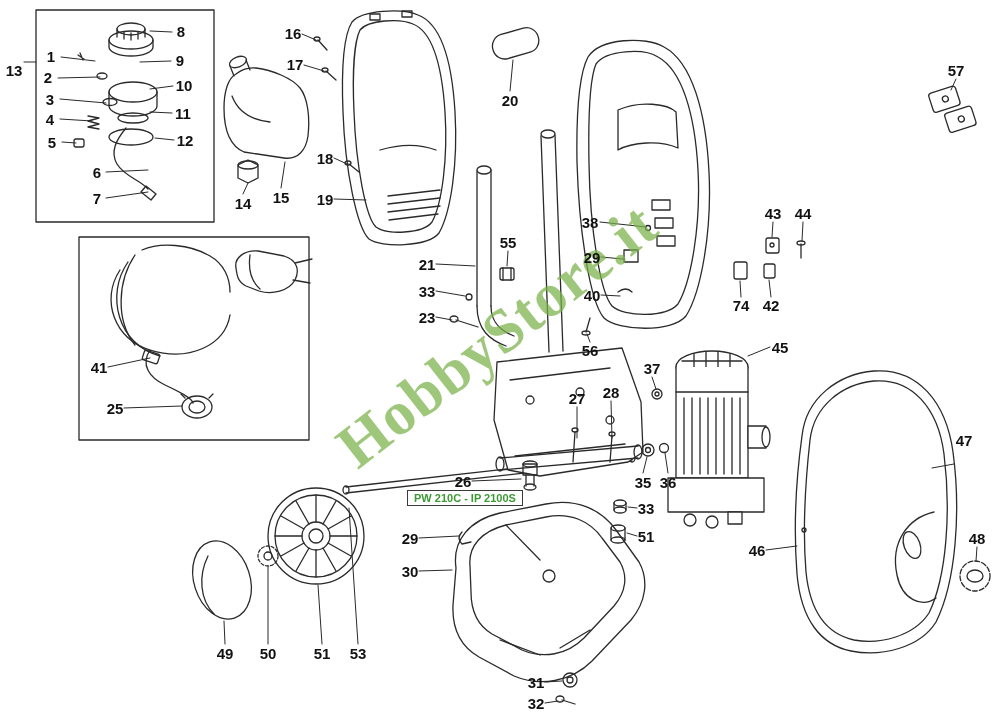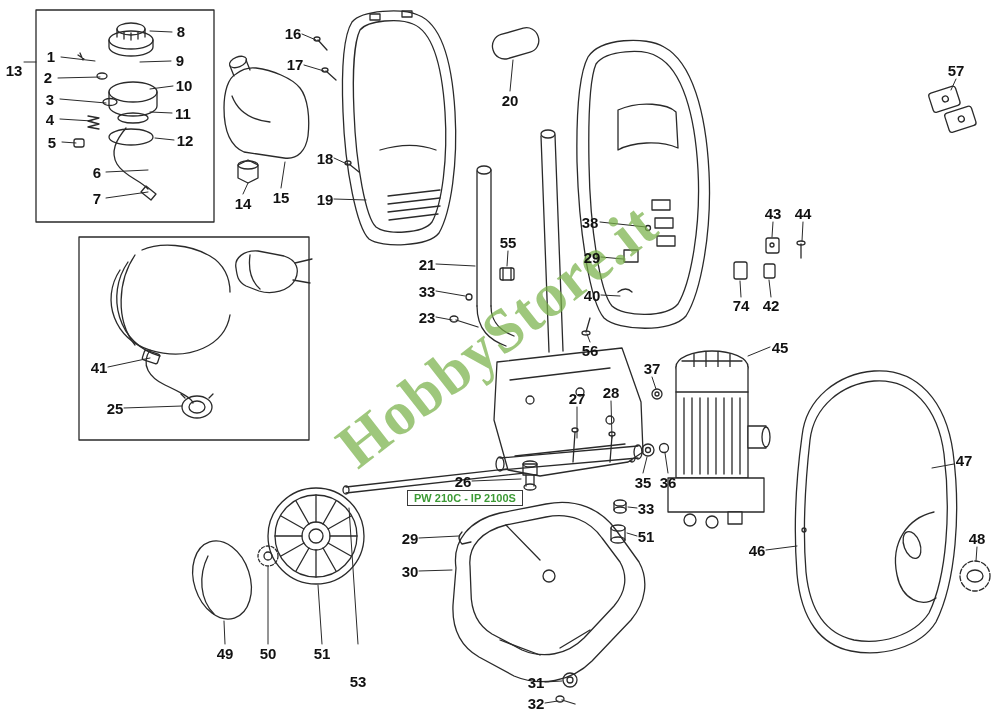--- a/index.html
+++ b/index.html
@@ -337,23 +337,23 @@
   <div class="co" style="left:652px;top:368px">37</div>
   <div class="co" style="left:590px;top:222px">38</div>
   <div class="co" style="left:592px;top:257px">29</div>
   <div class="co" style="left:592px;top:295px">40</div>
   <div class="co" style="left:741px;top:305px">74</div>
   <div class="co" style="left:771px;top:305px">42</div>
   <div class="co" style="left:773px;top:213px">43</div>
   <div class="co" style="left:803px;top:213px">44</div>
   <div class="co" style="left:780px;top:347px">45</div>
   <div class="co" style="left:757px;top:550px">46</div>
-  <div class="co" style="left:964px;top:460px">47</div>
+  <div class="co" style="left:964px;top:440px">47</div>
   <div class="co" style="left:977px;top:538px">48</div>
   <div class="co" style="left:225px;top:653px">49</div>
   <div class="co" style="left:268px;top:653px">50</div>
   <div class="co" style="left:322px;top:653px">51</div>
-  <div class="co" style="left:358px;top:681px">53</div>
+  <div class="co" style="left:358px;top:653px">53</div>
   <div class="co" style="left:508px;top:242px">55</div>
   <div class="co" style="left:590px;top:350px">56</div>
   <div class="co" style="left:956px;top:70px">57</div>
 
 </div>
 
 </body></html>

